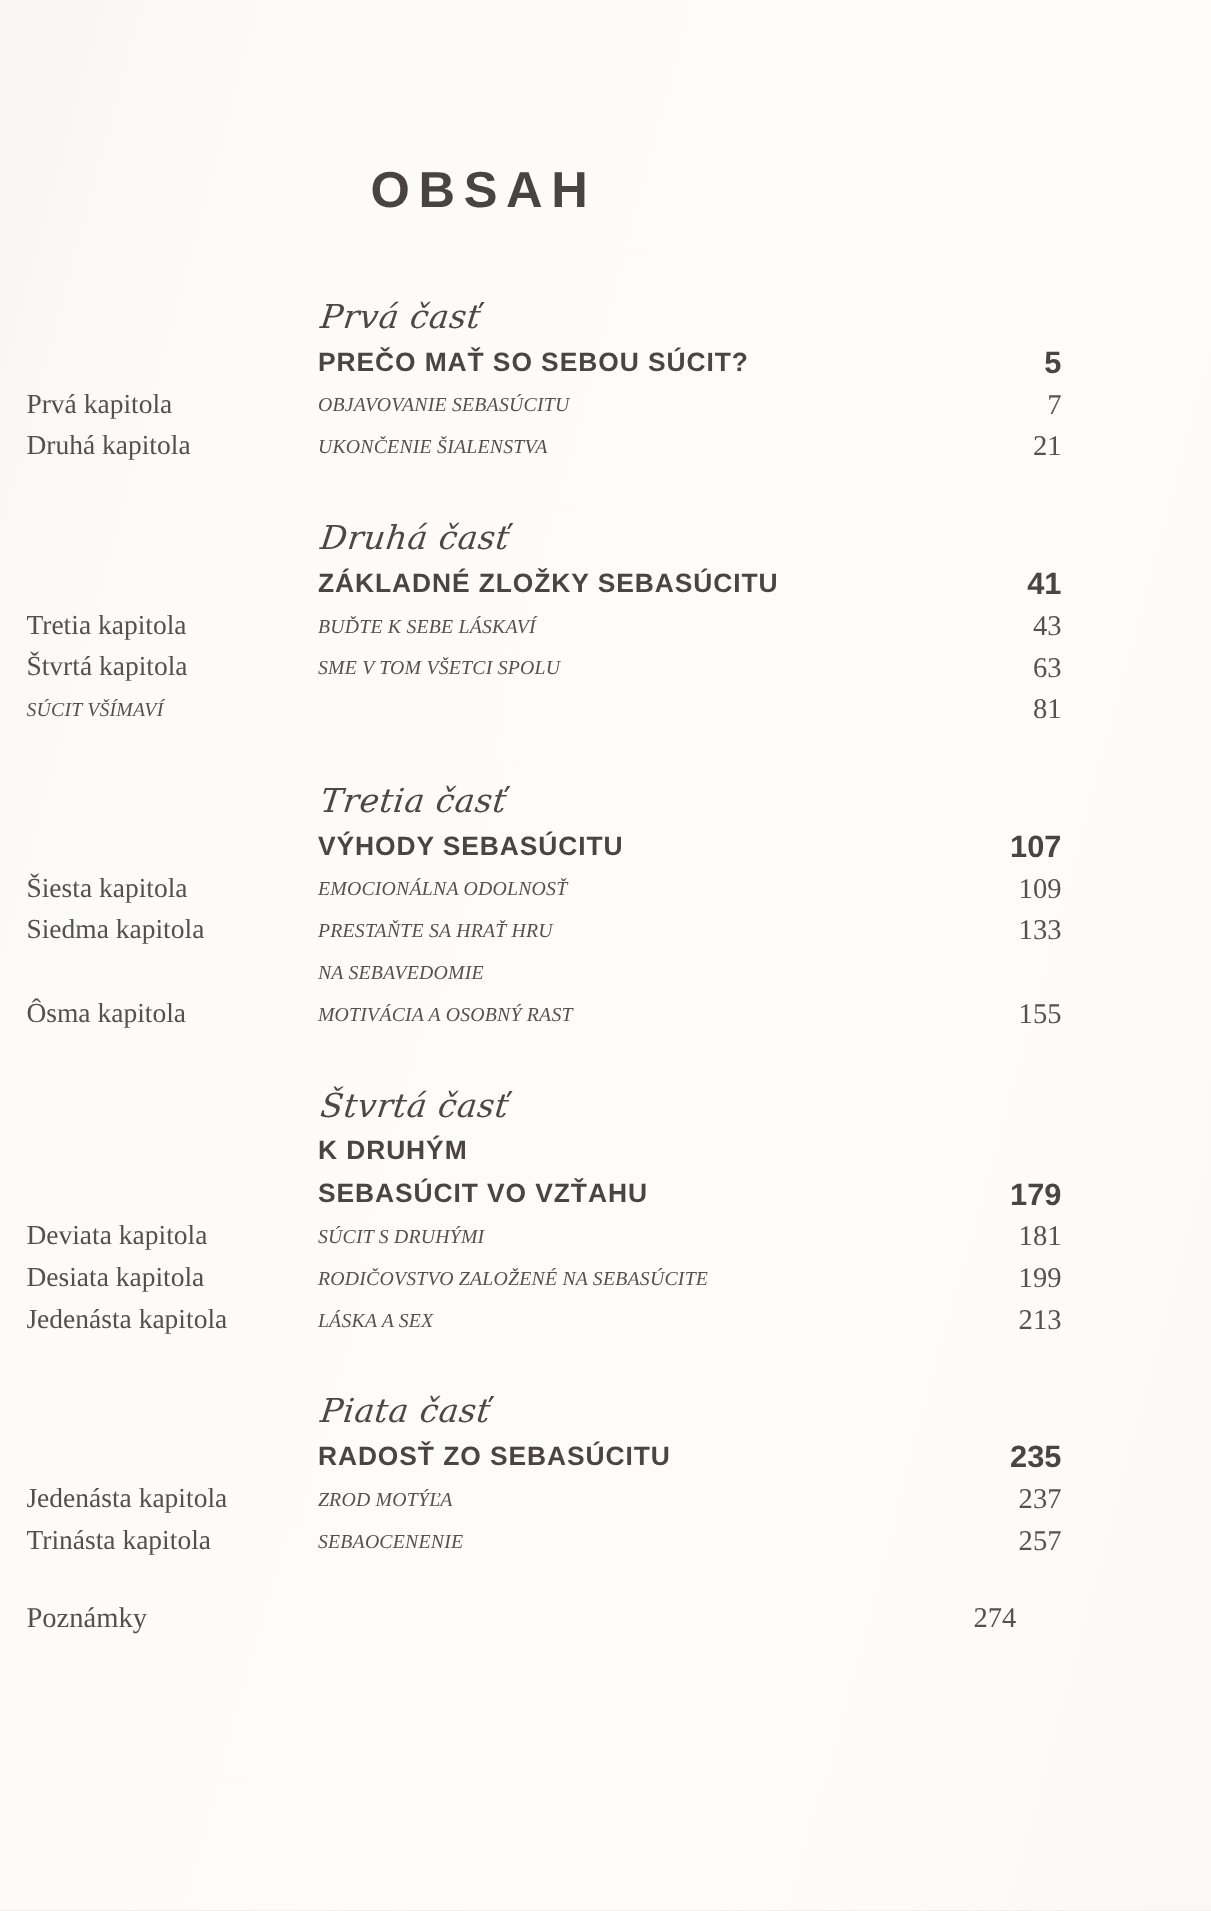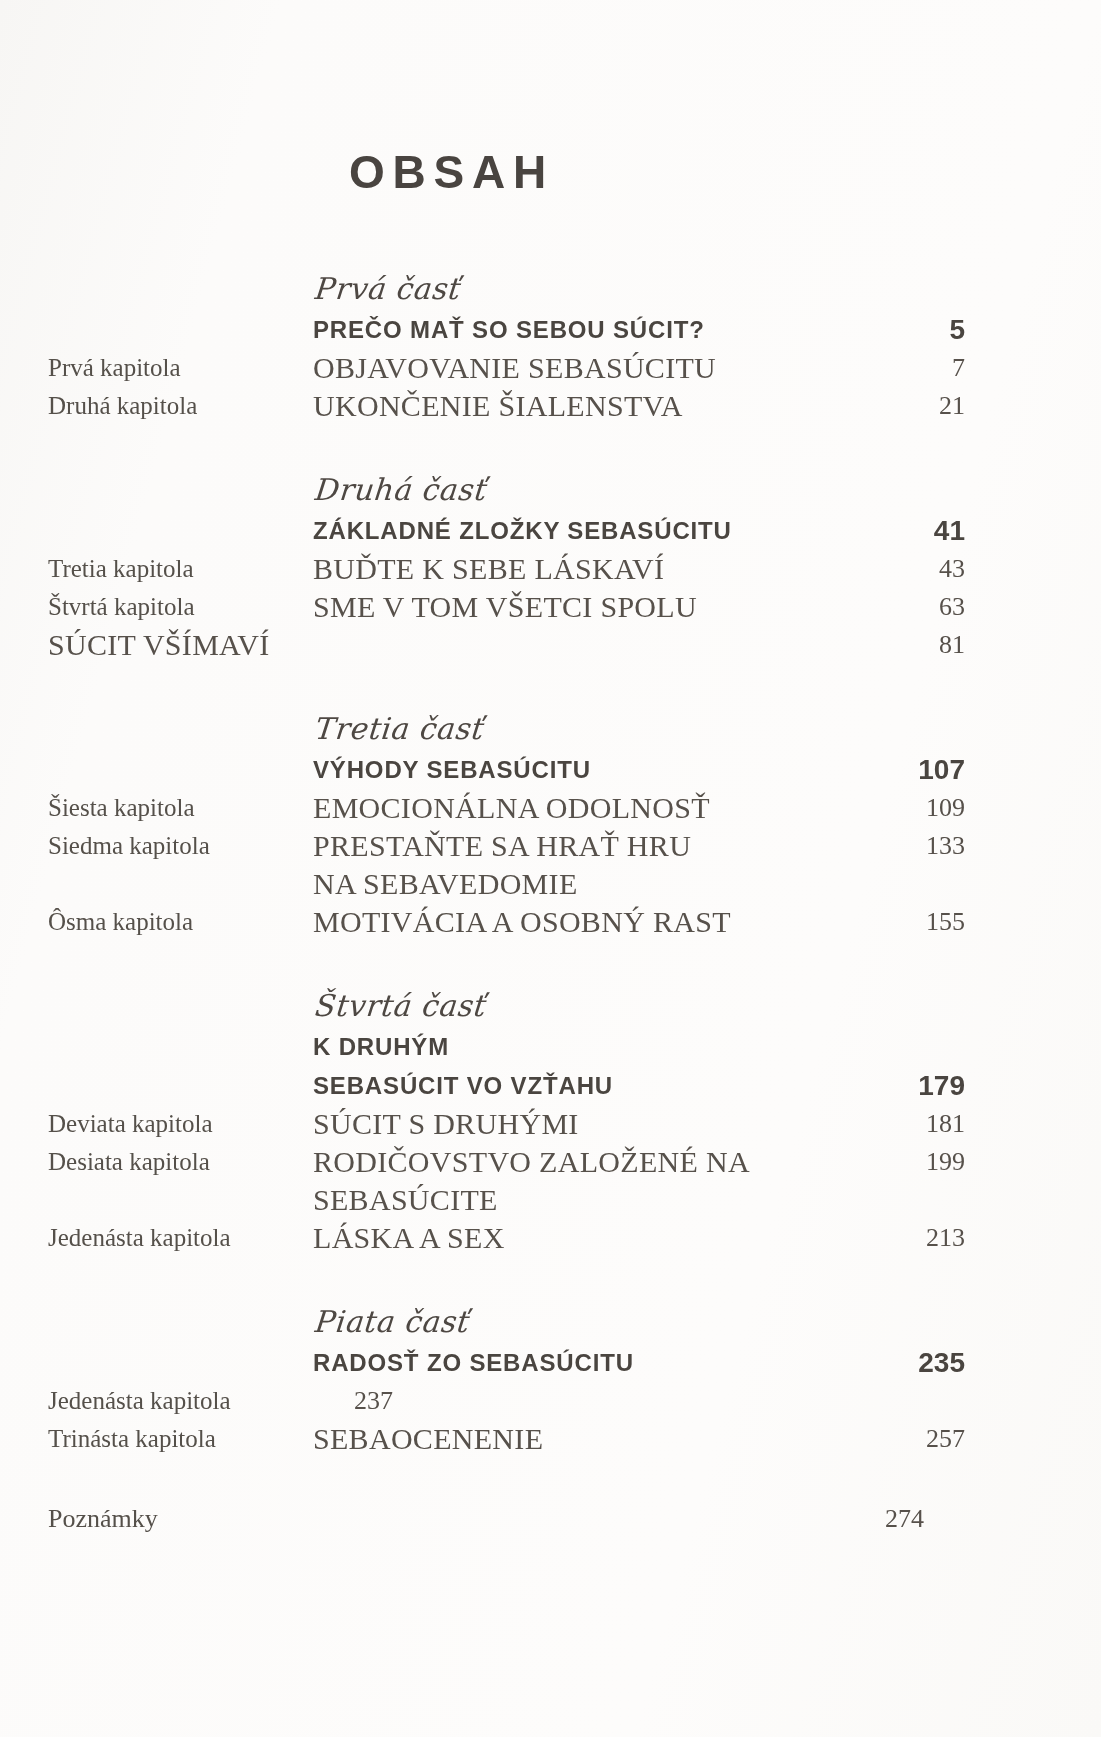--- a/index.html
+++ b/index.html
@@ -8,21 +8,21 @@
     position:relative;
     width:1101px;height:1737px;
     margin:0 auto;
     background:linear-gradient(105deg,#f7f6f4 0%,#fcfbfa 18%,#fdfcfb 70%,#faf9f7 100%);
     overflow:hidden;
     font-family:"Liberation Serif",serif;
     color:#57514b;
   }
   .content{
     position:absolute;
-    left:48px;right:136px;top:146px;
+    left:24px;right:136px;top:146px;
   }
   .toc-title{
     font-family:"Liberation Sans",sans-serif;
     font-weight:700;
     font-size:46px;
     letter-spacing:0.17em;
     color:#494440;
     text-align:center;
     padding-right:110px;
     margin-bottom:70px;
@@ -71,36 +71,37 @@
   }
   .chapter-label{
     width:265px;
     flex-shrink:0;
     font-size:25px;
     line-height:38px;
     color:#55504a;
   }
   .chapter-title-lines{flex:1;}
   .chapter-title-line{
-    font-size:30px;
+    font-size:18px;
     line-height:38px;
     letter-spacing:0.01em;
     color:#57514b;
+    font-style:italic;
   }
   .chapter-page{
     width:80px;
     flex-shrink:0;
     text-align:right;
     font-size:26px;
     line-height:38px;
     color:#57514b;
   }
   .toc-footer{
     display:flex;
-    margin-top:42px;
+    margin-top:32px;
     font-family:Liberation Serif, serif;
   }
   .footer-label{
     flex:1;
     font-size:26px;
     line-height:38px;
     color:#55504a;
   }
   .footer-page{
     width:80px;
@@ -266,20 +267,23 @@
       <div class="section-title-row">
         <div class="section-title-lines">
                 <div class="section-title-line">RADOSŤ ZO SEBASÚCITU</div>
               </div>
         <div class="section-page">235</div>
       </div>
     </div>
     <div>
   <div class="chapter-row">
     <div class="chapter-label">Jedenásta kapitola</div>
+    <div class="chapter-title-lines">
+                <div class="chapter-title-line">ZROD MOTÝĽA</div>
+              </div>
     <div class="chapter-page">237</div>
   </div>
 
   <div class="chapter-row">
     <div class="chapter-label">Trinásta kapitola</div>
     <div class="chapter-title-lines">
                 <div class="chapter-title-line">SEBAOCENENIE</div>
               </div>
     <div class="chapter-page">257</div>
   </div>

